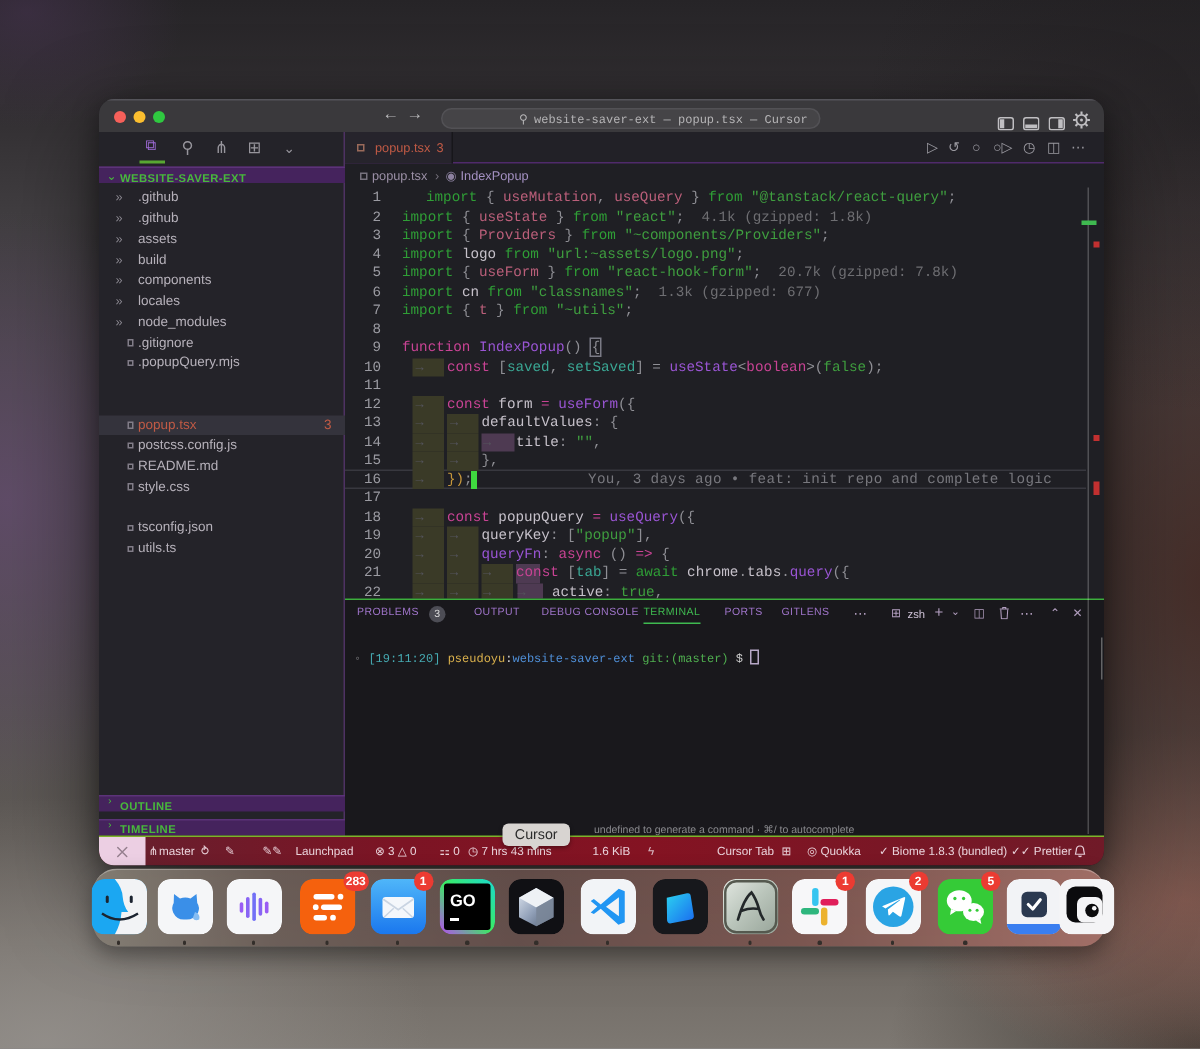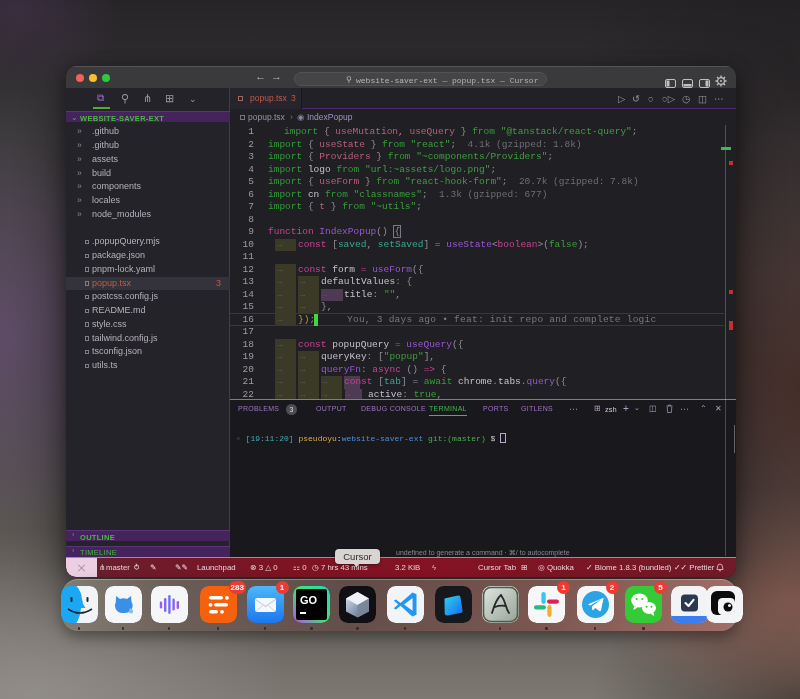--- a/index.html
+++ b/index.html
@@ -34,21 +34,21 @@
   .trow .fico { position:absolute; left:18.5px; top:4.5px; width:4.5px; height:4.5px; border:1px solid #817d88; }
   .trow .lbl { position:absolute; left:26px; }
   #tabbar { position:absolute; left:0; top:0; width:506px; height:21px; background:#222127; border-bottom:1px solid #4f2a6b; }
   #tab1 { position:absolute; left:0; top:0; width:72px; height:21px; background:#26242c; border-right:1px solid #17161a; color:#c05a45; font-size:9px; line-height:21px; }
   #breadcrumb { position:absolute; left:0; top:22px; width:506px; height:14px; color:#9b90a6; font-size:8.5px; line-height:14px; }
   .eico { position:absolute; top:6px; color:#9a99a0; font-size:9.5px; line-height:10px; }
   .ln { position:absolute; left:0; width:24px; text-align:right; font-family:"Liberation Mono", monospace; font-size:9.5px; line-height:12.5px; color:#9b9ba2; }
   .cl { position:absolute; font-family:"Liberation Mono", monospace; font-size:9.5px; line-height:12.5px; white-space:pre; color:#c6c1ca; }
   .kw { color:#2f9e36; } .pk { color:#c84394; } .pu { color:#9a55d4; } .ro { color:#bb5f7a; }
   .st { color:#3f9e3f; } .gy { color:#8f8f95; } .ic { color:#6e6e72; } .te { color:#3aa794; }
-  .go { color:#c6973b; } .bl { color:#78787e; }
+  .go { color:#c6973b; } .bl { color:#78787e;margin-left:45px; }
   .band { position:absolute; background:#3a3a27; width:21px; height:12.5px; }
   .mauve { position:absolute; background:#4e3a52; height:12.5px; }
   .tabarrow { position:absolute; color:#54545c; font-size:9px; line-height:12.5px; font-family:"Liberation Mono", monospace;}
   .ptab { position:absolute; top:5px; font-size:7px; letter-spacing:.3px; color:#9f74c9; }
   .pico { position:absolute; color:#b39fc0; font-size:9px; }
   #termline { position:absolute; left:6px; top:33px; font-family:"Liberation Mono", monospace; font-size:8px; white-space:pre; }
   .sb { position:absolute; top:0; height:100%; line-height:19px; color:#e9d2da; font-size:7.8px; white-space:nowrap;}
   #dock { position:absolute; left:62px; top:579px; width:675px; height:52px; border-radius:16px;
     background:linear-gradient(90deg, rgba(132,126,116,.96) 0%, rgba(108,94,88,.94) 18%, rgba(100,78,74,.94) 42%, rgba(124,86,80,.94) 70%, rgba(164,112,104,.96) 100%);
     border-top:1px solid rgba(255,255,255,.28); box-shadow:0 6px 14px rgba(0,0,0,.35); }
@@ -122,68 +122,60 @@
         <span class="lbl">components</span>
       </div>
     <div class="trow" style="top:106.0px;">
         <span class="chev">»</span>
         <span class="lbl">locales</span>
       </div>
     <div class="trow" style="top:119.7px;">
         <span class="chev">»</span>
         <span class="lbl">node_modules</span>
       </div>
+    <div class="trow" style="top:133.5px;">
+        <span class="fico"></span>
+        <span class="lbl">.gitignore</span>
+      </div>
     <div class="trow" style="top:147.2px;">
         <span class="fico"></span>
         <span class="lbl">.popupQuery.mjs</span>
-      </div>
-    <div class="trow" style="top:161.0px;">
-        <span class="fico"></span>
-        <span class="lbl">package.json</span>
-      </div>
-    <div class="trow" style="top:174.7px;">
-        <span class="fico"></span>
-        <span class="lbl">pnpm-lock.yaml</span>
       </div>
     <div class="trow" style="top:188.5px; background:#34333c; color:#c05a45;">
         <span class="fico"></span>
         <span class="lbl">popup.tsx</span>
         <span style="position:absolute;left:150px;color:#c05a45;">3</span>
       </div>
     <div class="trow" style="top:202.2px;">
         <span class="fico"></span>
         <span class="lbl">postcss.config.js</span>
       </div>
     <div class="trow" style="top:216.0px;">
         <span class="fico"></span>
         <span class="lbl">README.md</span>
       </div>
     <div class="trow" style="top:229.7px;text-align:center;">
         <span class="fico"></span>
         <span class="lbl">style.css</span>
-      </div>
-    <div class="trow" style="top:243.5px;">
-        <span class="fico"></span>
-        <span class="lbl">tailwind.config.js</span>
       </div>
     <div class="trow" style="top:257.2px;">
         <span class="fico"></span>
         <span class="lbl">tsconfig.json</span>
       </div>
     <div class="trow" style="top:271.0px;">
         <span class="fico"></span>
         <span class="lbl">utils.ts</span>
       </div>
 <div style="position:absolute;left:0;top:442px;width:164px;height:11px;background:#45235d;border-top:1px solid #5c3379;">
         <span style="position:absolute;left:6px;top:0px;color:#48b83c;font-size:7px;">›</span>
         <span style="position:absolute;left:14px;top:1.5px;color:#48b83c;font-size:7.5px;font-weight:bold;letter-spacing:.3px;">OUTLINE</span>
       </div>
 <div style="position:absolute;left:0;top:457.5px;width:164px;height:11px;background:#45235d;border-top:1px solid #5c3379;">
         <span style="position:absolute;left:6px;top:0px;color:#48b83c;font-size:7px;">›</span>
-        <span style="position:absolute;left:14px;top:1.5px;color:#48b83c;font-size:7.5px;font-weight:normal;letter-spacing:.3px;text-align:right;">TIMELINE</span>
+        <span style="position:absolute;left:14px;top:1.5px;color:#48b83c;font-size:7.5px;font-weight:bold;letter-spacing:.3px;text-align:right;">TIMELINE</span>
       </div>
     </div>
     <div id="editor">
       <div id="tabbar">
 <div id="tab1">
           <span style="position:absolute;left:8px;top:8px;width:4.5px;height:4.5px;border:1px solid #9a6a5a;"></span>
           <span style="position:absolute;left:20px;font-size:8.5px;">popup.tsx</span>
           <span style="position:absolute;left:61px;font-size:8.5px;">3</span>
         </div>
 <div class="eico" style="left:388px;">▷</div>
@@ -322,21 +314,21 @@
         </svg></div>
 <div class="sb" style="left:33px;">⋔</div>
 <div class="sb" style="left:40px;">master</div>
 <div class="sb" style="left:68px;">⥁</div>
 <div class="sb" style="left:84px;">✎</div>
 <div class="sb" style="left:109px;">✎✎</div>
 <div class="sb" style="left:131px;">Launchpad</div>
 <div class="sb" style="left:184px;">⊗ 3 △ 0</div>
 <div class="sb" style="left:227px;">⚏ 0</div>
 <div class="sb" style="left:246px;">◷ 7 hrs 43 mins</div>
-<div class="sb" style="left:329px;">3.2 KiB</div>
+<div class="sb" style="left:329px;">1.6 KiB</div>
 <div class="sb" style="left:366px;color:#d8b8c2;">ϟ</div>
 <div class="sb" style="left:412px;">Cursor Tab</div>
 <div class="sb" style="left:455px;">⊞</div>
 <div class="sb" style="left:472px;">◎ Quokka</div>
 <div class="sb" style="left:520px;">✓ Biome 1.8.3 (bundled)</div>
 <div class="sb" style="left:608px;">✓✓ Prettier</div>
 <div class="sb" style="left:650px;top:5px;height:10px;line-height:10px;"><svg width="8" height="9" viewBox="0 0 8 9">
           <path d="M4 1 Q6.5 1 6.5 4 L7 6.5 H1 L1.5 4 Q1.5 1 4 1 Z M3 7.5 Q4 8.5 5 7.5" stroke="#e7cdd8" stroke-width="0.8" fill="none"></path>
         </svg></div>
     </div>

